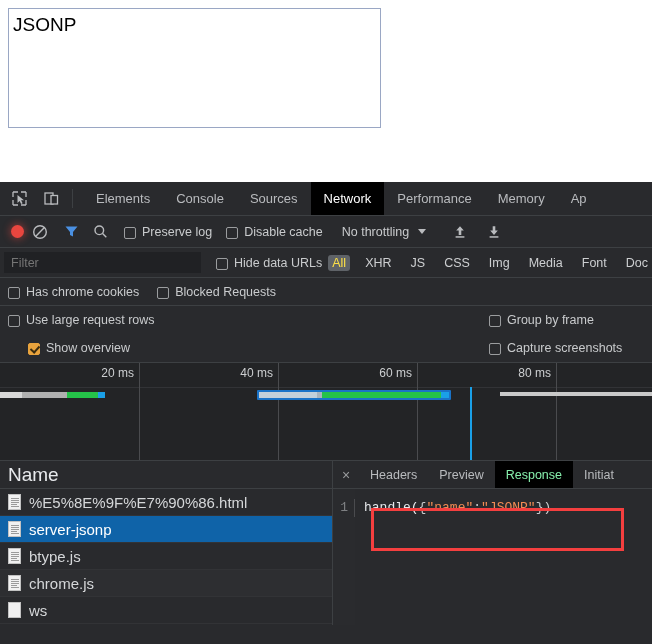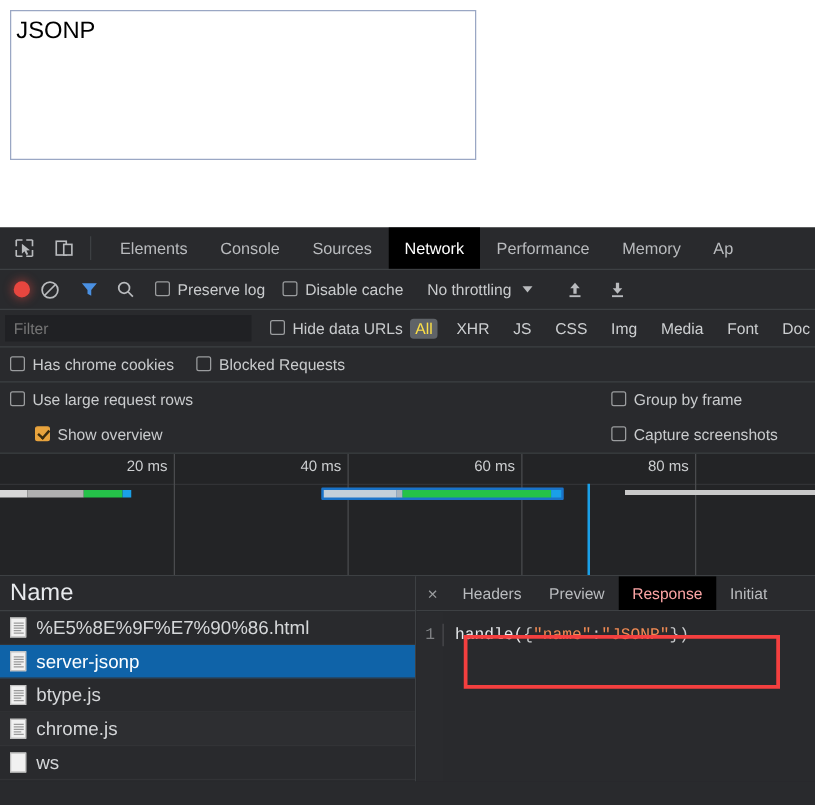--- a/index.html
+++ b/index.html
@@ -112,21 +112,21 @@
   .record-dot {
     width: 13px; height: 13px;
     border-radius: 50%;
     background: #e8463f;
     box-shadow: 0 0 7px 2px rgba(232,70,63,0.38);
     margin: 0 5px;
   }
   .tb-gap { width: 7px; }
   .cb-wrap {
     display: flex;
-    align-items: flex-start;
+    align-items: flex-end;
     gap: 6px;
     font-size: 12.5px;
     color: #c9cbcd;
     white-space: nowrap;
   }
   .checkbox {
     width: 12px; height: 12px;
     border: 1px solid #9b9d9f;
     border-radius: 2px;
     background: transparent;
@@ -348,21 +348,21 @@
   .dtab {
     display: flex;
     align-items: center;
     padding: 0 11px;
     font-size: 12.5px;
     color: #b9bbbe;
     white-space: nowrap;
   }
   .dtab.active {
     background: #000000;
-    color: #fca5a5;
+    color: #86efac;
   }
   .code-area {
     position: relative;
     background: #292a2d;
     height: 137px;
     overflow: hidden;
   }
   .code-line {
     position: absolute;
     left: 0; top: 10px;

